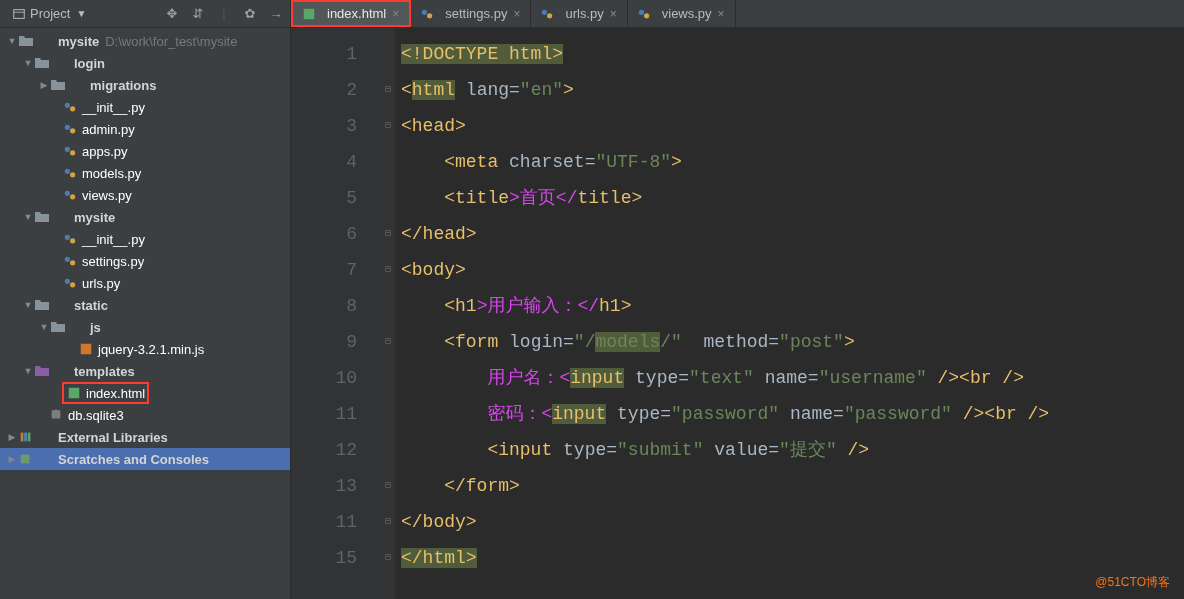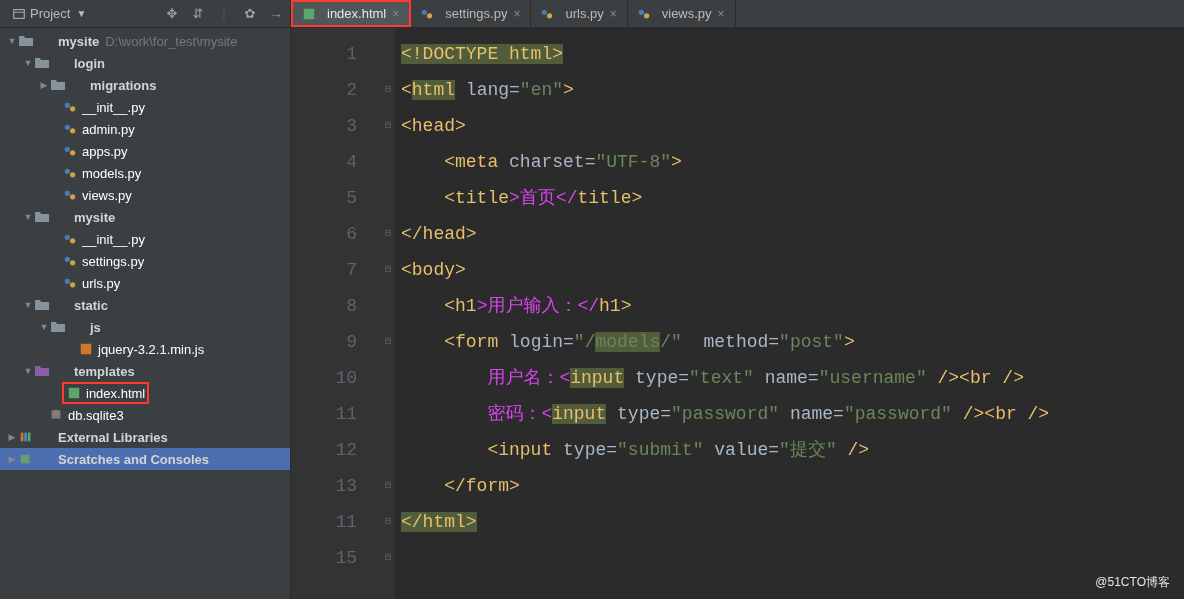--- a/index.html
+++ b/index.html
@@ -52,21 +52,21 @@
 .txt { color: #d946ef; }
 .hl { background: #515c3b; }
 
 
 .i-folder { fill:#87939a; }
 .i-py { fill:#4b7bb3; }
 .i-html { fill:#59a869; }
 .i-js { fill:#d0782a; }
 .i-db { fill:#7e7e7e; }
 
-.watermark { position:absolute; bottom:8px; right:14px; color:#e5e5e5; font-size:12px; }
+.watermark { position:absolute; bottom:8px; right:14px; color:#f97316; font-size:12px; }
 </style>
 </head>
 <body>
 
 <div class="container">
 
   <div class="sidebar">
     <div class="sidebar-header">
       <div class="sidebar-title">
         <svg class="icon" viewBox="0 0 16 16">
@@ -374,19 +374,20 @@
         <div class="line"><span class="tag">    &lt;</span><span class="tag">meta</span><span class="attr"> charset=</span><span class="val">"UTF-8"</span><span class="tag">&gt;</span></div>
         <div class="line"><span class="tag">    &lt;</span><span class="tag">title</span><span class="txt">&gt;首页&lt;/</span><span class="tag">title</span><span class="tag">&gt;</span></div>
         <div class="line"><span class="tag">&lt;/head&gt;</span></div>
         <div class="line"><span class="tag">&lt;body&gt;</span></div>
         <div class="line"><span class="tag">    &lt;</span><span class="tag">h1</span><span class="txt">&gt;用户输入：&lt;/</span><span class="tag">h1</span><span class="tag">&gt;</span></div>
         <div class="line"><span class="tag">    &lt;</span><span class="tag">form</span><span class="attr"> login=</span><span class="val">"/</span><span class="val hl">models</span><span class="val">/"</span><span class="attr">  method=</span><span class="val">"post"</span><span class="tag">&gt;</span></div>
         <div class="line"><span class="txt">        用户名：&lt;</span><span class="tag hl">input</span><span class="attr"> type=</span><span class="val">"text"</span><span class="attr"> name=</span><span class="val">"username"</span><span class="tag"> /&gt;&lt;</span><span class="tag">br</span><span class="tag"> /&gt;</span></div>
         <div class="line"><span class="txt">        密码：&lt;</span><span class="tag hl">input</span><span class="attr"> type=</span><span class="val">"password"</span><span class="attr"> name=</span><span class="val">"password"</span><span class="tag"> /&gt;&lt;</span><span class="tag">br</span><span class="tag"> /&gt;</span></div>
         <div class="line"><span class="tag">        &lt;</span><span class="tag">input</span><span class="attr"> type=</span><span class="val">"submit"</span><span class="attr"> value=</span><span class="val">"提交"</span><span class="tag"> /&gt;</span></div>
         <div class="line"><span class="tag">    &lt;/form&gt;</span></div>
+        <div class="line"><span class="tag">&lt;/body&gt;</span></div>
         <div class="line"><span class="tag hl">&lt;/html&gt;</span></div>
       </div>
     </div>
   </div>
 </div>
 
 <div class="watermark">@51CTO博客</div>
 
 </body></html>

